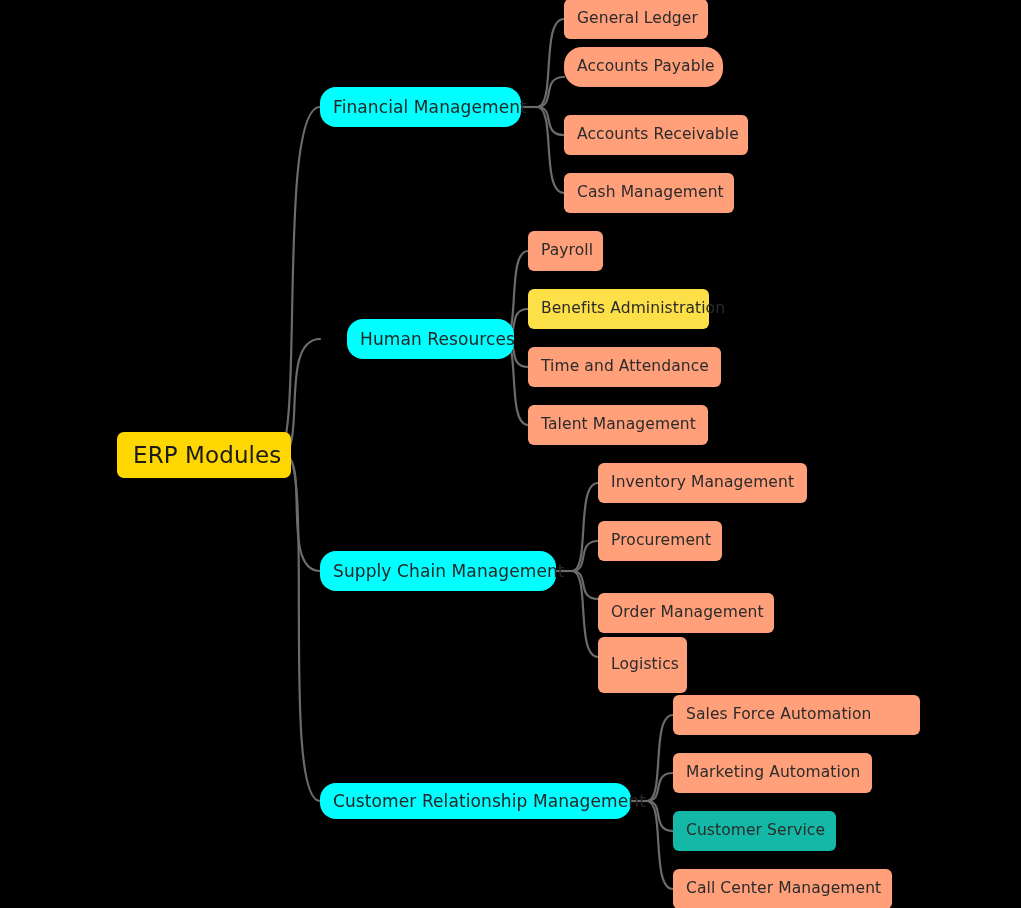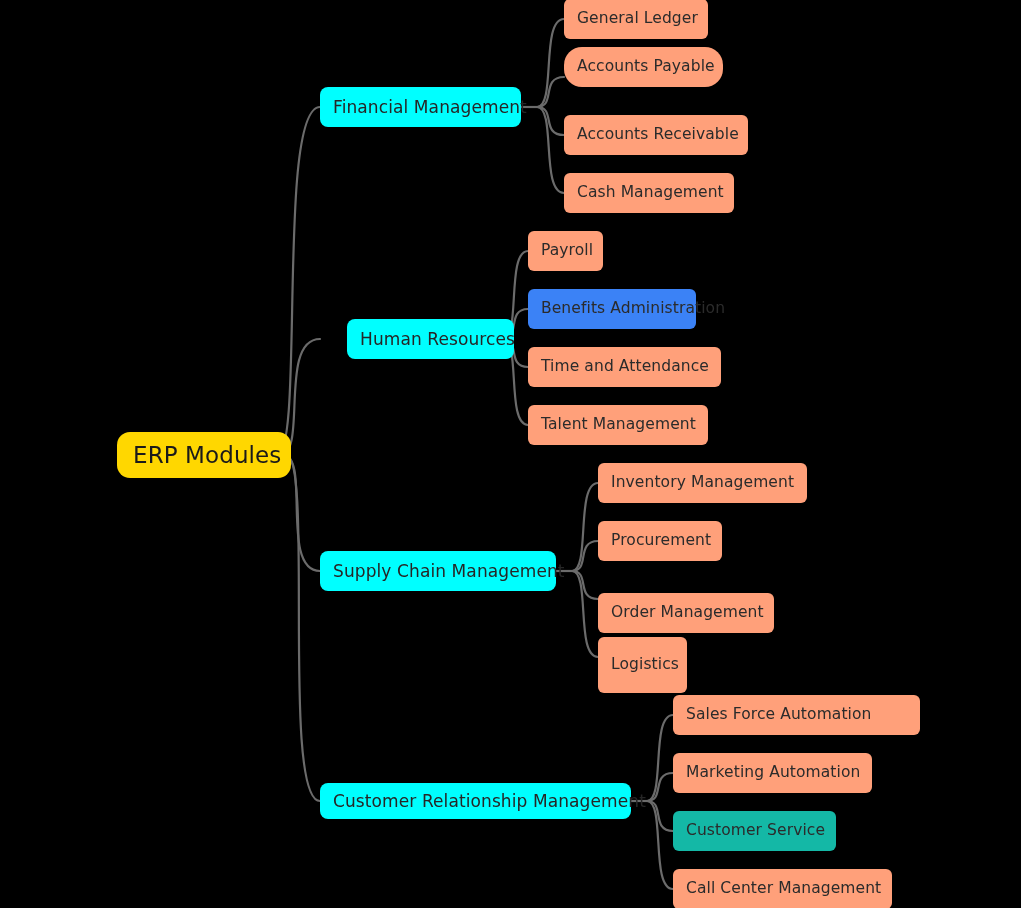--- a/index.html
+++ b/index.html
@@ -32,28 +32,28 @@
     display: flex;
     align-items: center;
     justify-content: flex-start;
     white-space: nowrap;
     line-height: 1;
     letter-spacing: 0.1px;
   }
   .node-root {
     background: #FFD700;
     color: #1a1a1a;
-    border-radius: 13px;
+    border-radius: 7px;
     font-size: 23px;
     padding: 0 16px;
   }
   .node-branch {
     background: #00FFFF;
     color: #262626;
-    border-radius: 8px;
+    border-radius: 16px;
     font-size: 17px;
     padding: 16px 13px;
   }
   .node-leaf {
     background: #FFA07A;
     color: #2b2b2b;
     border-radius: 6px;
     font-size: 15.5px;
     padding: 18px 13px;
   }
@@ -89,21 +89,21 @@
       <path d="M 647 801 C 665.72 801, 650.12 889, 673 889" fill="none" stroke="#6b6b6b" stroke-width="2.2" stroke-linecap="round"></path>
     </svg>
   <div id="nodes">
       <div class="node node-branch" style="left: 320px; top: 87px; width: 201px; height: 40px; background: rgb(0, 255, 255);">Financial Management</div>
       <div class="node node-leaf" style="left: 564px; top: -1px; width: 144px; height: 40px; background: rgb(255, 160, 122);">General Ledger</div>
       <div class="node node-leaf" style="left: 564px; top: 47px; width: 159px; height: 40px; background: rgb(255, 160, 122); border-radius: 18px;">Accounts Payable</div>
       <div class="node node-leaf" style="left: 564px; top: 115px; width: 184px; height: 40px; background: rgb(255, 160, 122);">Accounts Receivable</div>
       <div class="node node-leaf" style="left: 564px; top: 173px; width: 170px; height: 40px; background: rgb(255, 160, 122);">Cash Management</div>
       <div class="node node-branch" style="left: 320px; top: 319px; width: 167px; height: 40px; background: rgb(0, 255, 255); margin-left: 27px;">Human Resources</div>
       <div class="node node-leaf" style="left: 528px; top: 231px; width: 75px; height: 40px; background: rgb(255, 160, 122);">Payroll</div>
-      <div class="node node-leaf" style="left: 528px; top: 289px; width: 168px; height: 40px; background: #3b82f6; text-align: right;">Benefits Administration</div>
+      <div class="node node-leaf" style="left: 528px; top: 289px; width: 181px; height: 40px; background: #fde047; text-align: right;">Benefits Administration</div>
       <div class="node node-leaf" style="left: 528px; top: 347px; width: 193px; height: 40px; background: rgb(255, 160, 122);">Time and Attendance</div>
       <div class="node node-leaf" style="left: 528px; top: 405px; width: 180px; height: 40px; background: rgb(255, 160, 122);">Talent Management</div>
       <div class="node node-branch" style="left: 320px; top: 551px; width: 236px; height: 40px; background: rgb(0, 255, 255);">Supply Chain Management</div>
       <div class="node node-leaf" style="left: 598px; top: 463px; width: 209px; height: 40px; background: rgb(255, 160, 122);">Inventory Management</div>
       <div class="node node-leaf" style="left: 598px; top: 521px; width: 124px; height: 40px; background: rgb(255, 160, 122);">Procurement</div>
       <div class="node node-leaf" style="left: 598px; top: 593px; width: 176px; height: 40px; background: rgb(255, 160, 122);">Order Management</div>
       <div class="node node-leaf" style="left: 598px; top: 637px; width: 89px; height: 56px; background: rgb(255, 160, 122);">Logistics</div>
       <div class="node node-branch" style="left: 320px; top: 783px; width: 311px; height: 36px; background: rgb(0, 255, 255);">Customer Relationship Management</div>
       <div class="node node-leaf" style="left: 673px; top: 695px; width: 247px; height: 40px; background: rgb(255, 160, 122);">Sales Force Automation</div>
       <div class="node node-leaf" style="left: 673px; top: 753px; width: 199px; height: 40px; background: rgb(255, 160, 122);">Marketing Automation</div>

